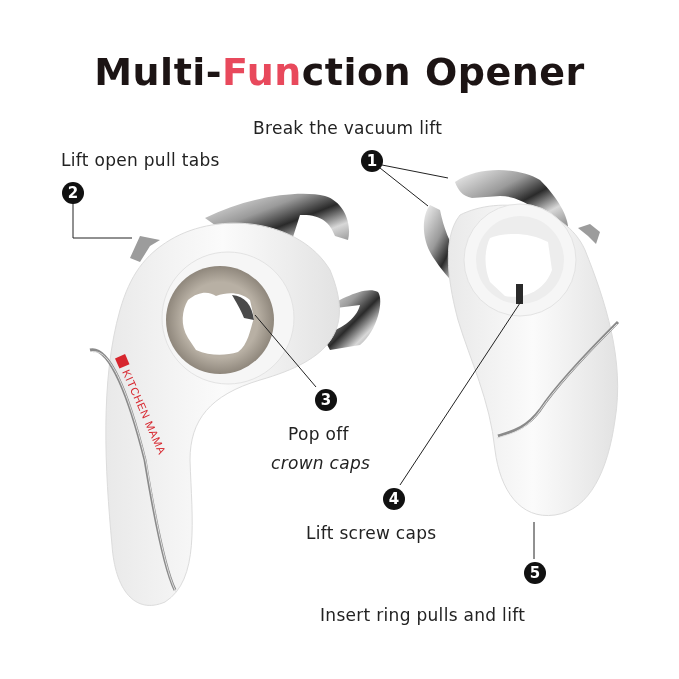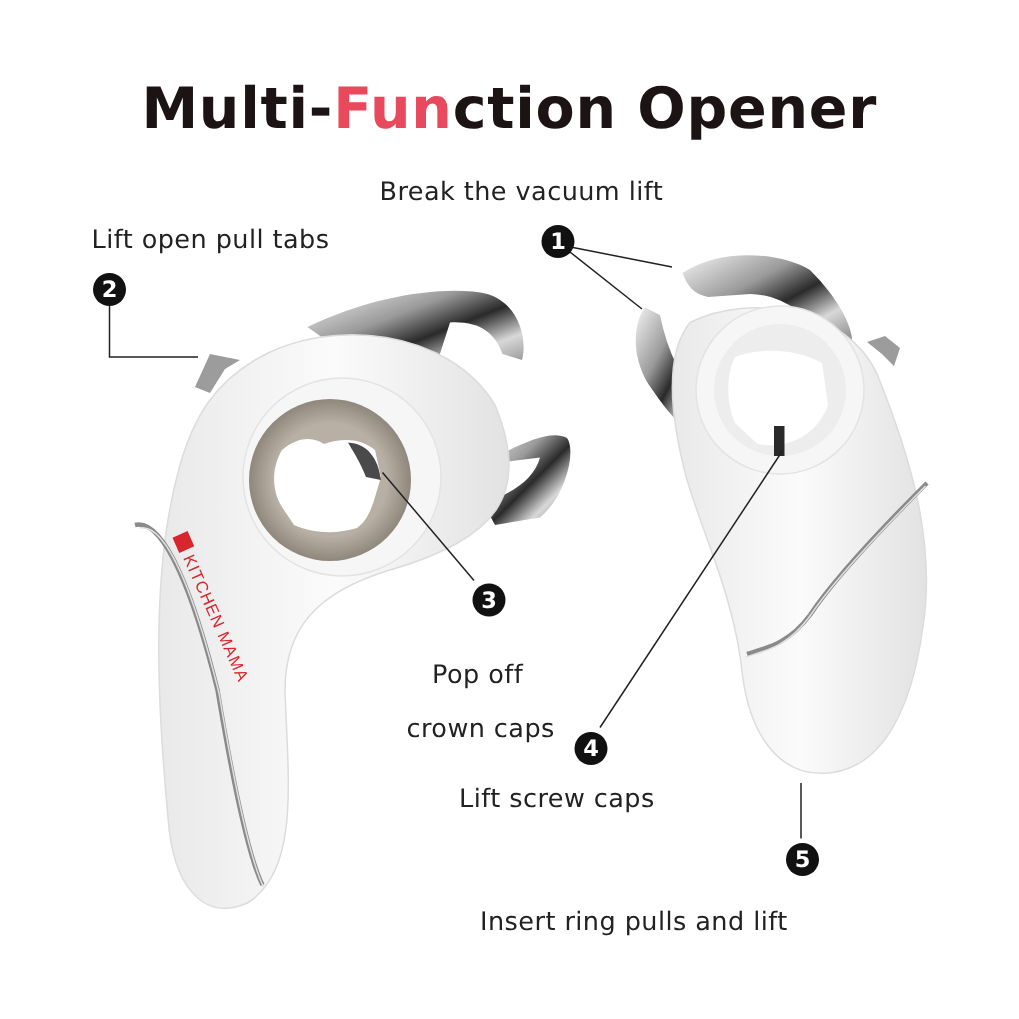--- a/index.html
+++ b/index.html
@@ -86,20 +86,20 @@
   </g>
 </svg>
 
 <div class="badge" style="left:361px;top:150px;">1</div>
 <div class="label" style="left:253px;top:118px;">Break the vacuum lift</div>
 
 <div class="badge" style="left:62px;top:182px;">2</div>
 <div class="label" style="left:61px;top:150px;text-align:right;">Lift open pull tabs</div>
 
 <div class="badge" style="left:315px;top:389px;">3</div>
-<div class="label" style="left:288px;top:424px;margin-top:16px;">Pop off</div>
-<div class="label" style="left:271px;top:476px;">crown caps</div>
+<div class="label" style="left:288px;top:424px;">Pop off</div>
+<div class="label" style="left:271px;top:453px;font-style:italic;">crown caps</div>
 
 <div class="badge" style="left:383px;top:488px;">4</div>
 <div class="label" style="left:306px;top:523px;">Lift screw caps</div>
 
 <div class="badge" style="left:524px;top:562px;">5</div>
 <div class="label" style="left:320px;top:590px;margin-top:15px;">Insert ring pulls and lift</div>
 
 </body></html>

